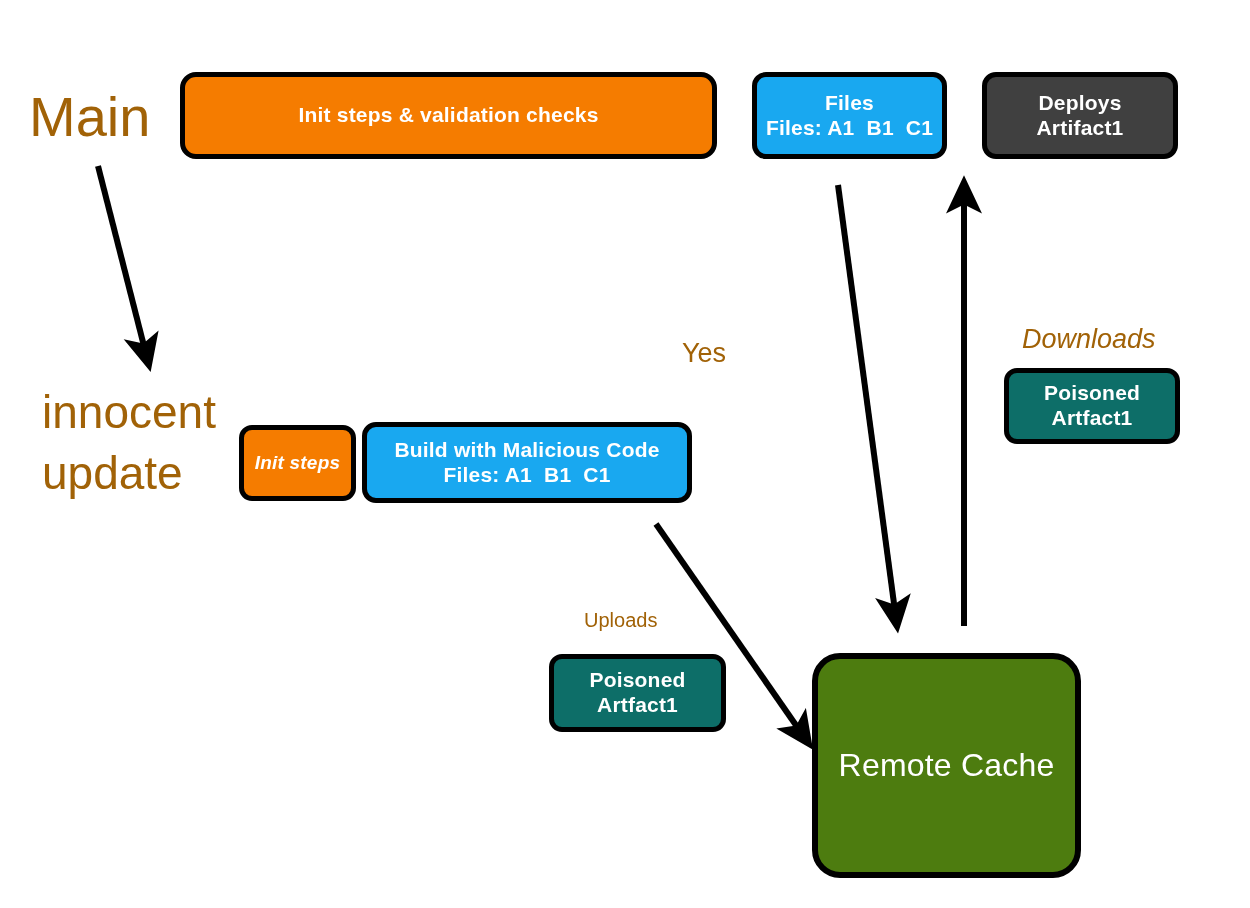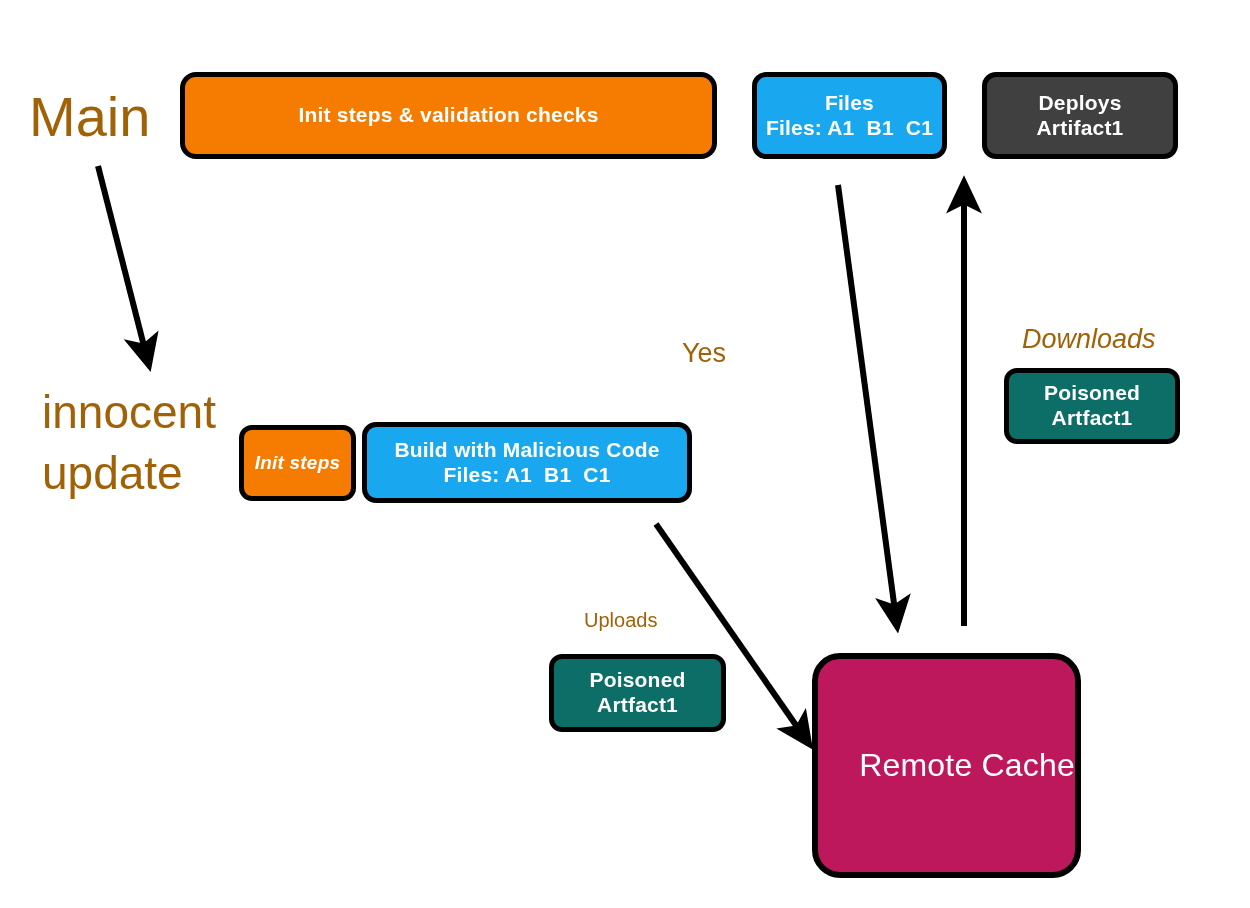--- a/index.html
+++ b/index.html
@@ -73,26 +73,25 @@
     font-size: 21px;
   }
   #node-artifact-download {
     left: 1004px; top: 368px; width: 176px; height: 76px;
     background: #0d6e68;
     border-radius: 13px;
     font-size: 21px;
   }
   #node-remote-cache {
     left: 812px; top: 653px; width: 269px; height: 225px;
-    background: #be185d;
+    background: #4d7c0f;
     border-radius: 28px;
     border-width: 6px;
     font-size: 32px;
     font-weight: normal;
-    align-items: flex-end;
   }
 
   
   .label {
     position: absolute;
     color: #a16207;
     font-weight: normal;
     white-space: pre;
     line-height: 1.12;
   }

